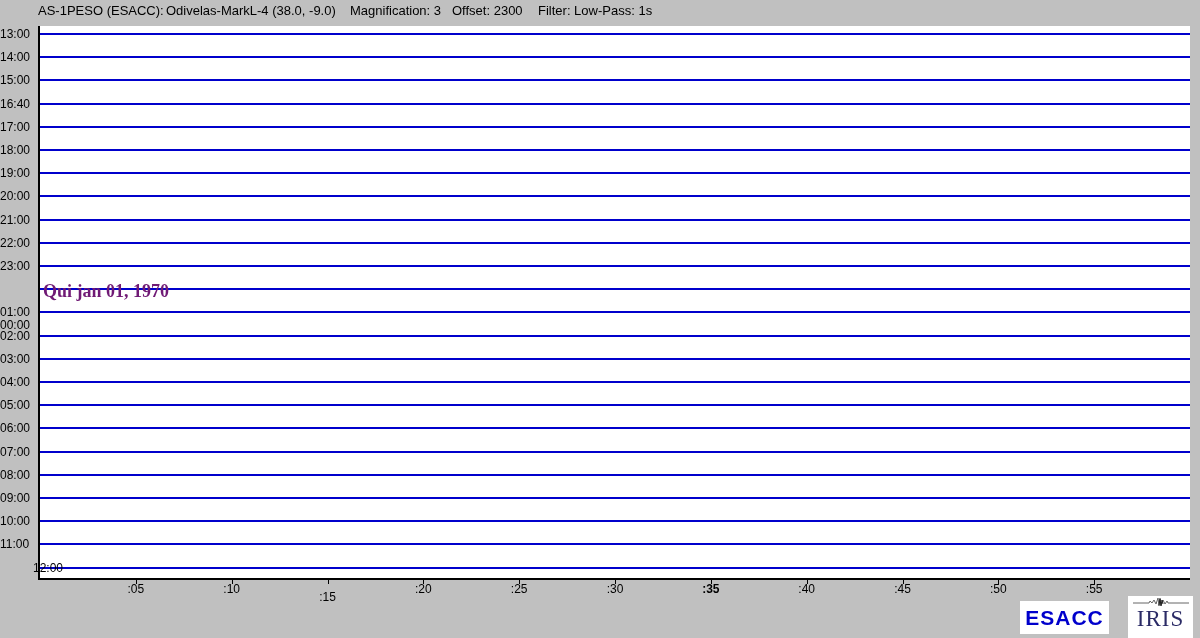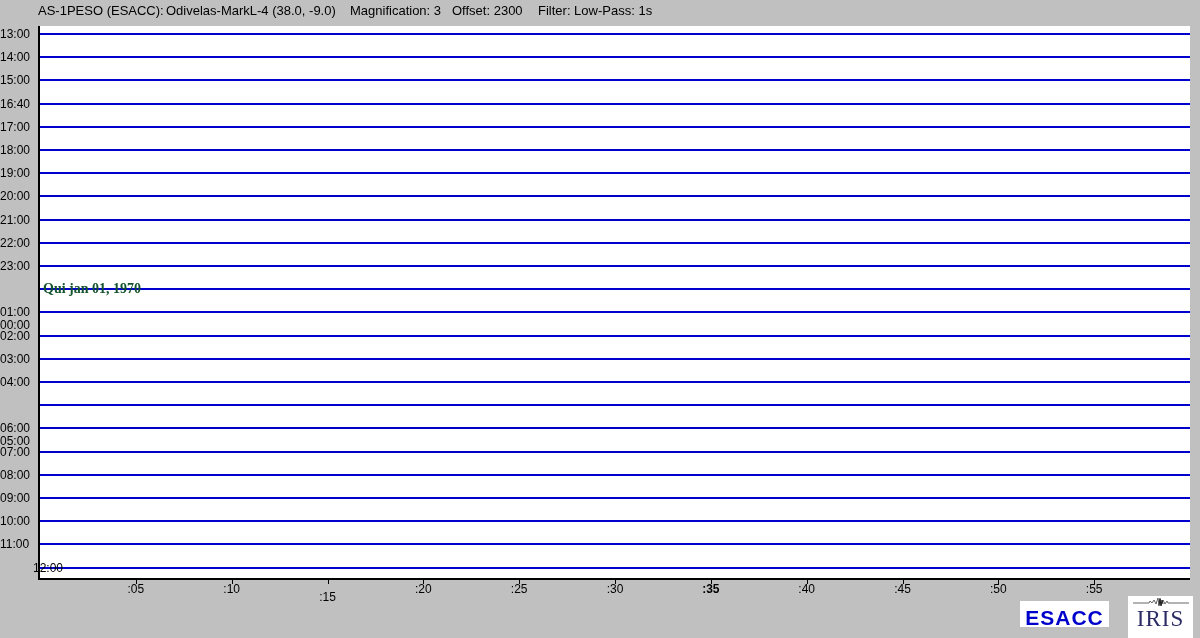--- a/index.html
+++ b/index.html
@@ -50,28 +50,28 @@
     position: absolute;
     top: 579px;
     width: 1px; height: 5px;
     background: #000;
   }
   #date-annotation {
     position: absolute;
     left: 43px; top: 281px;
     font-family: "Liberation Serif", serif;
     font-weight: bold;
-    font-size: 14px;
-    color: #14532d;
+    font-size: 18px;
+    color: #701a75;
     white-space: nowrap;
   }
   #esacc-logo {
     position: absolute;
     left: 1020px; top: 601px;
-    width: 89px; height: 26px;
+    width: 89px; height: 33px;
     background: #ffffff;
     text-align: center;
   }
   #esacc-logo span {
     font-size: 21px;
     font-weight: bold;
     color: #0000cc;
     letter-spacing: 1px;
     line-height: 33px;
   }
@@ -150,21 +150,21 @@
 <div class="hour-label" style="top: 166.2px;">19:00</div>
 <div class="hour-label" style="top: 189.4px;">20:00</div>
 <div class="hour-label" style="top: 212.6px;">21:00</div>
 <div class="hour-label" style="top: 235.8px;">22:00</div>
 <div class="hour-label" style="top: 259px;">23:00</div>
 <div class="hour-label" style="top: 282.2px; margin-top: 36px;">00:00</div>
 <div class="hour-label" style="top: 305.4px;">01:00</div>
 <div class="hour-label" style="top: 328.6px;">02:00</div>
 <div class="hour-label" style="top: 351.8px;">03:00</div>
 <div class="hour-label" style="top: 375px;">04:00</div>
-<div class="hour-label" style="top: 398.2px; margin-top: 36px;">05:00</div>
+<div class="hour-label" style="top: 398.2px;">05:00</div>
 <div class="hour-label" style="top: 421.4px;">06:00</div>
 <div class="hour-label" style="top: 444.6px;">07:00</div>
 <div class="hour-label" style="top: 467.8px;">08:00</div>
 <div class="hour-label" style="top: 491px;">09:00</div>
 <div class="hour-label" style="top: 514.2px;">10:00</div>
 <div class="hour-label" style="top: 537.4px;">11:00</div>
 <div class="hour-label" style="top: 560.6px; margin-left: 33px;">12:00</div>
 <div class="minute-tick" style="left: 135.833px;"></div>
 <div class="minute-label" style="left: 110.833px;">:05</div>
 <div class="minute-tick" style="left: 231.667px;"></div>

